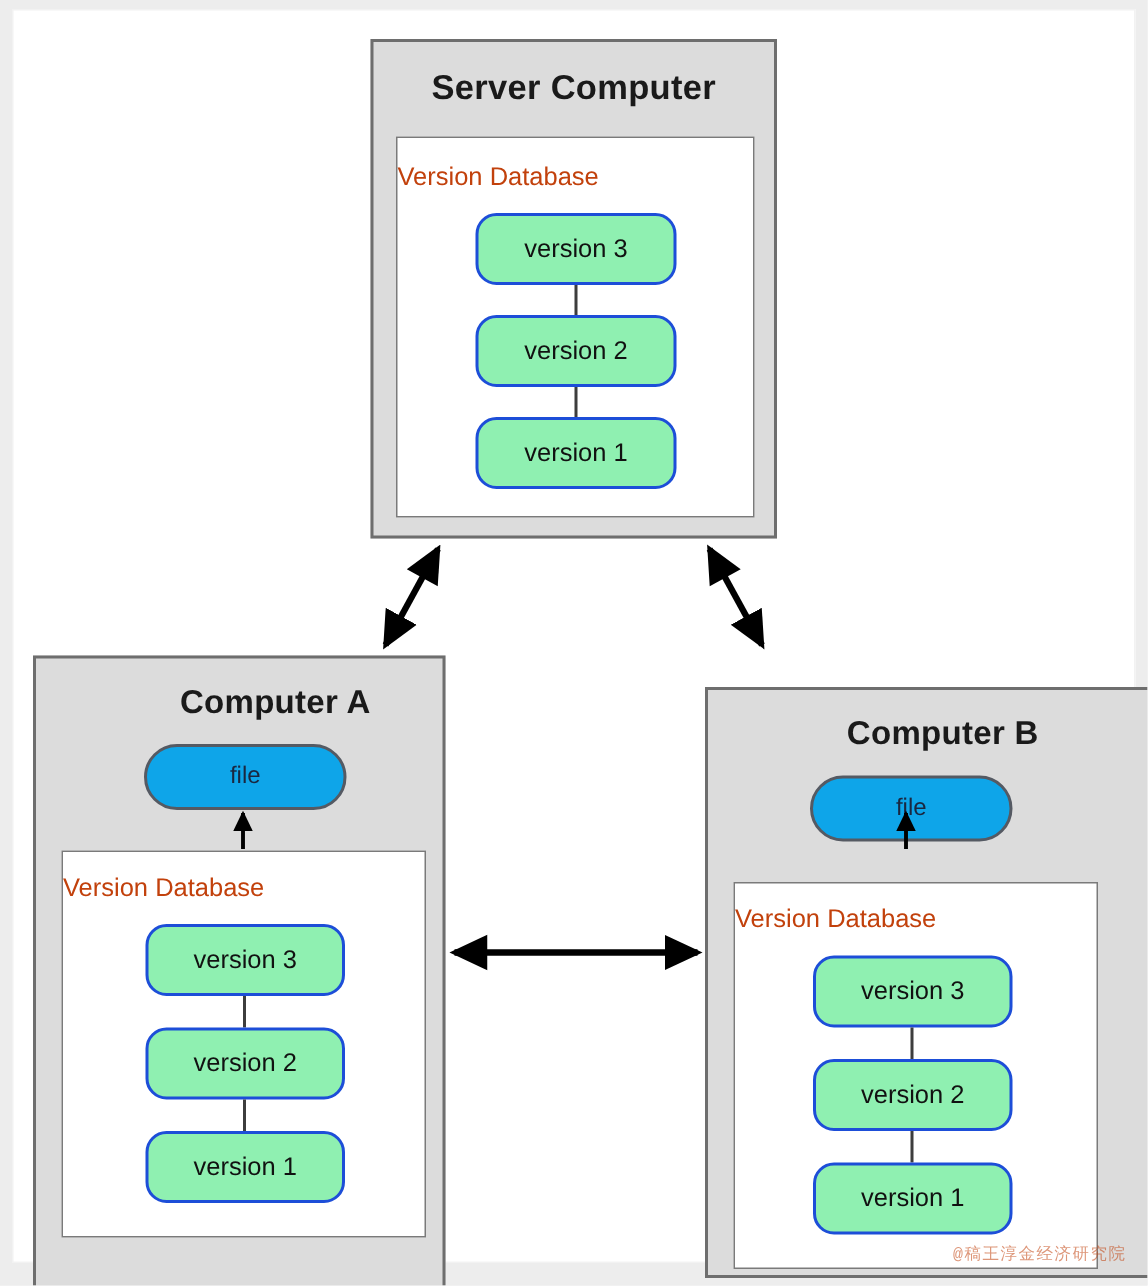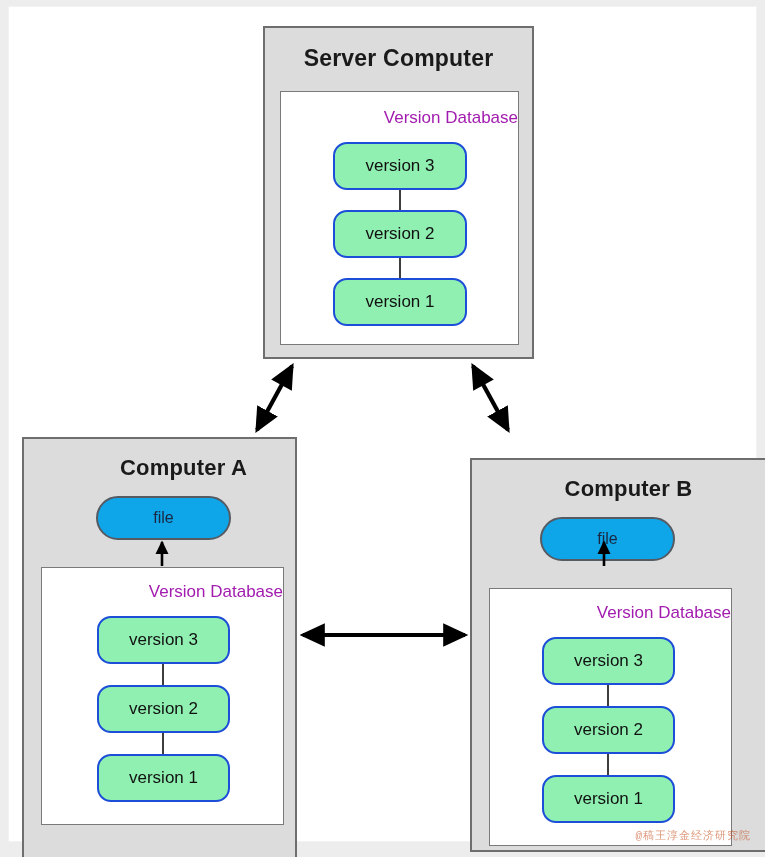--- a/index.html
+++ b/index.html
@@ -45,22 +45,22 @@
   }
 
   
   .vdb {
     position: absolute;
     background: #ffffff;
     border: 1px solid #7a7a7a;
     box-sizing: border-box;
   }
   .vdb-title {
-    text-align: right;
-    color: #a21caf;
+    text-align: left;
+    color: #c2410c;
   }
 
   
   .version-box {
     position: absolute;
     background: #8ff0b1;
     border: 2px solid #1d4ed8;
     border-radius: 14px;
     box-sizing: border-box;
     display: flex;
@@ -112,21 +112,21 @@
     font-family: Liberation Mono, monospace;
   }
 </style>
 </head>
 <body>
 
 <div id="canvas">
 
   <div class="page-white"></div>
 
-  <div class="panel" style="left:263px; top:26px; width:271px; height:333px;">
+  <div class="panel" style="left:247px; top:26px; width:271px; height:333px;">
     <div class="panel-title" style="font-size:23px; margin-top:17px;">Server Computer</div>
 
     <div class="vdb" style="left:15px; top:63px; width:239px; height:254px;">
       <div class="vdb-title" style="font-size:17px; margin-top:16px;">Version Database</div>
 
       <div class="version-box" style="left:52px; top:50px; width:134px; height:48px; font-size:17px;">
         <span>version 3</span>
       </div>
       <div class="connector" style="left:118px; top:98px; height:20px;"></div>
 

